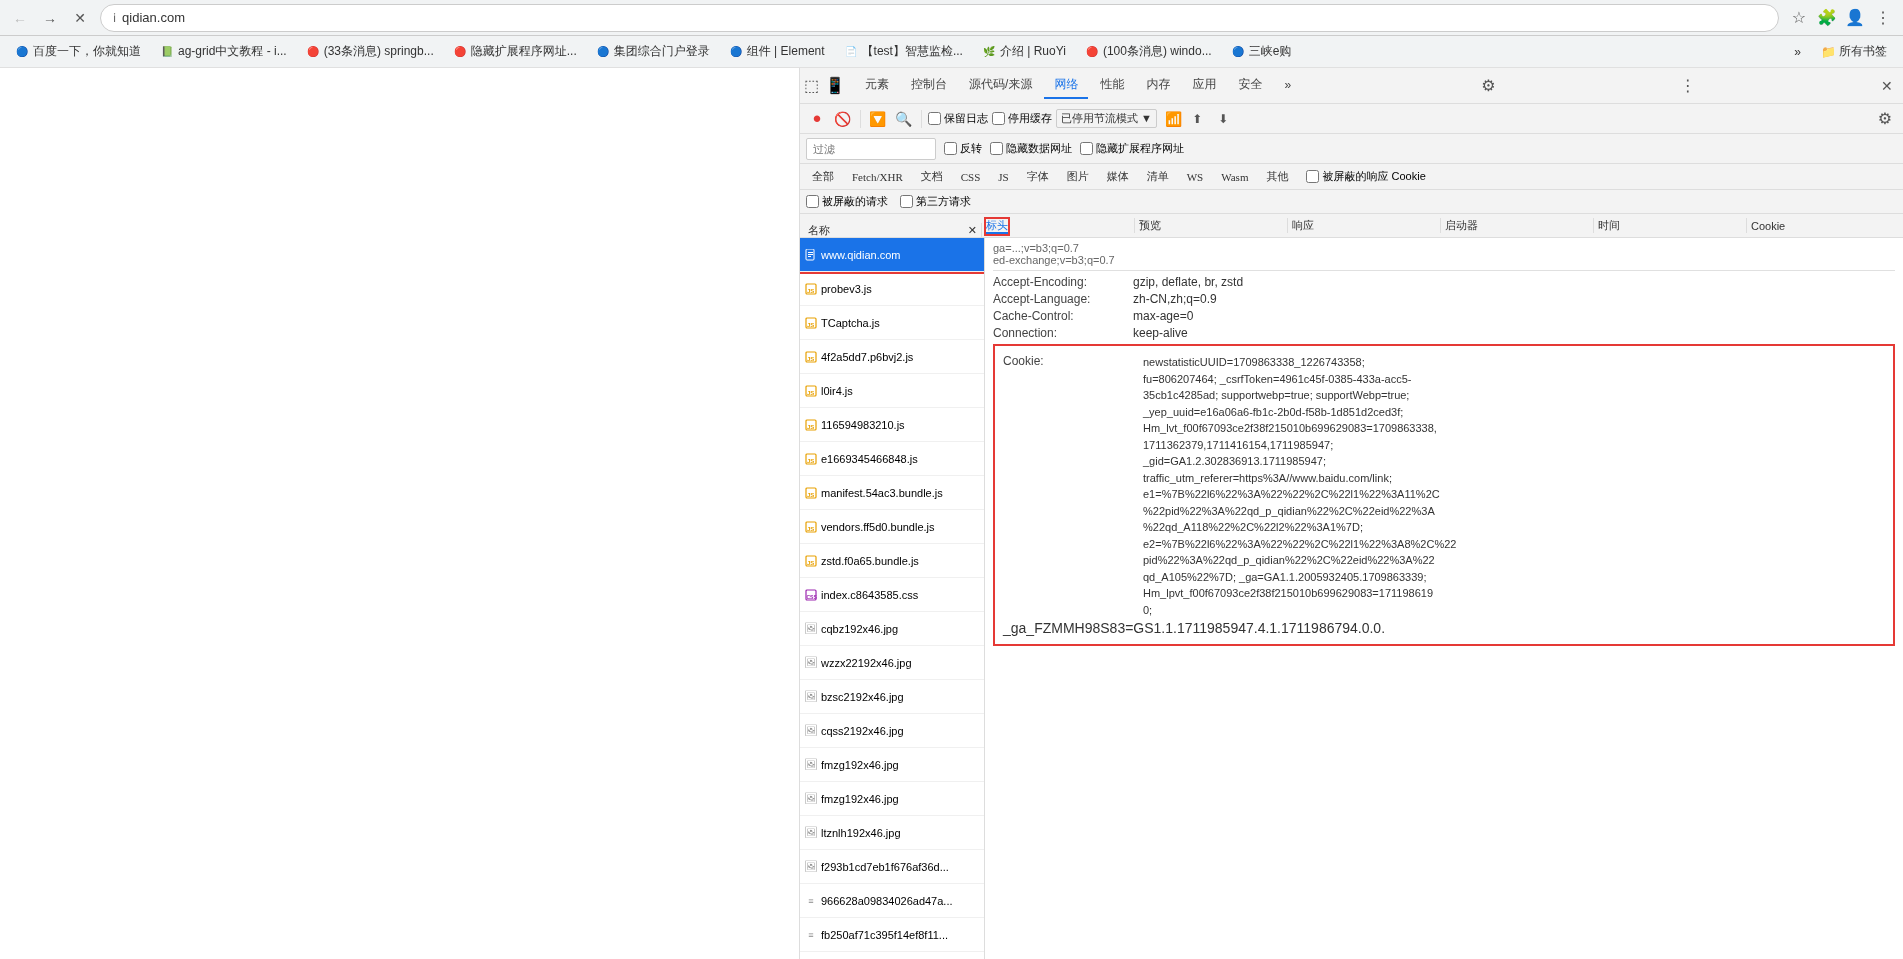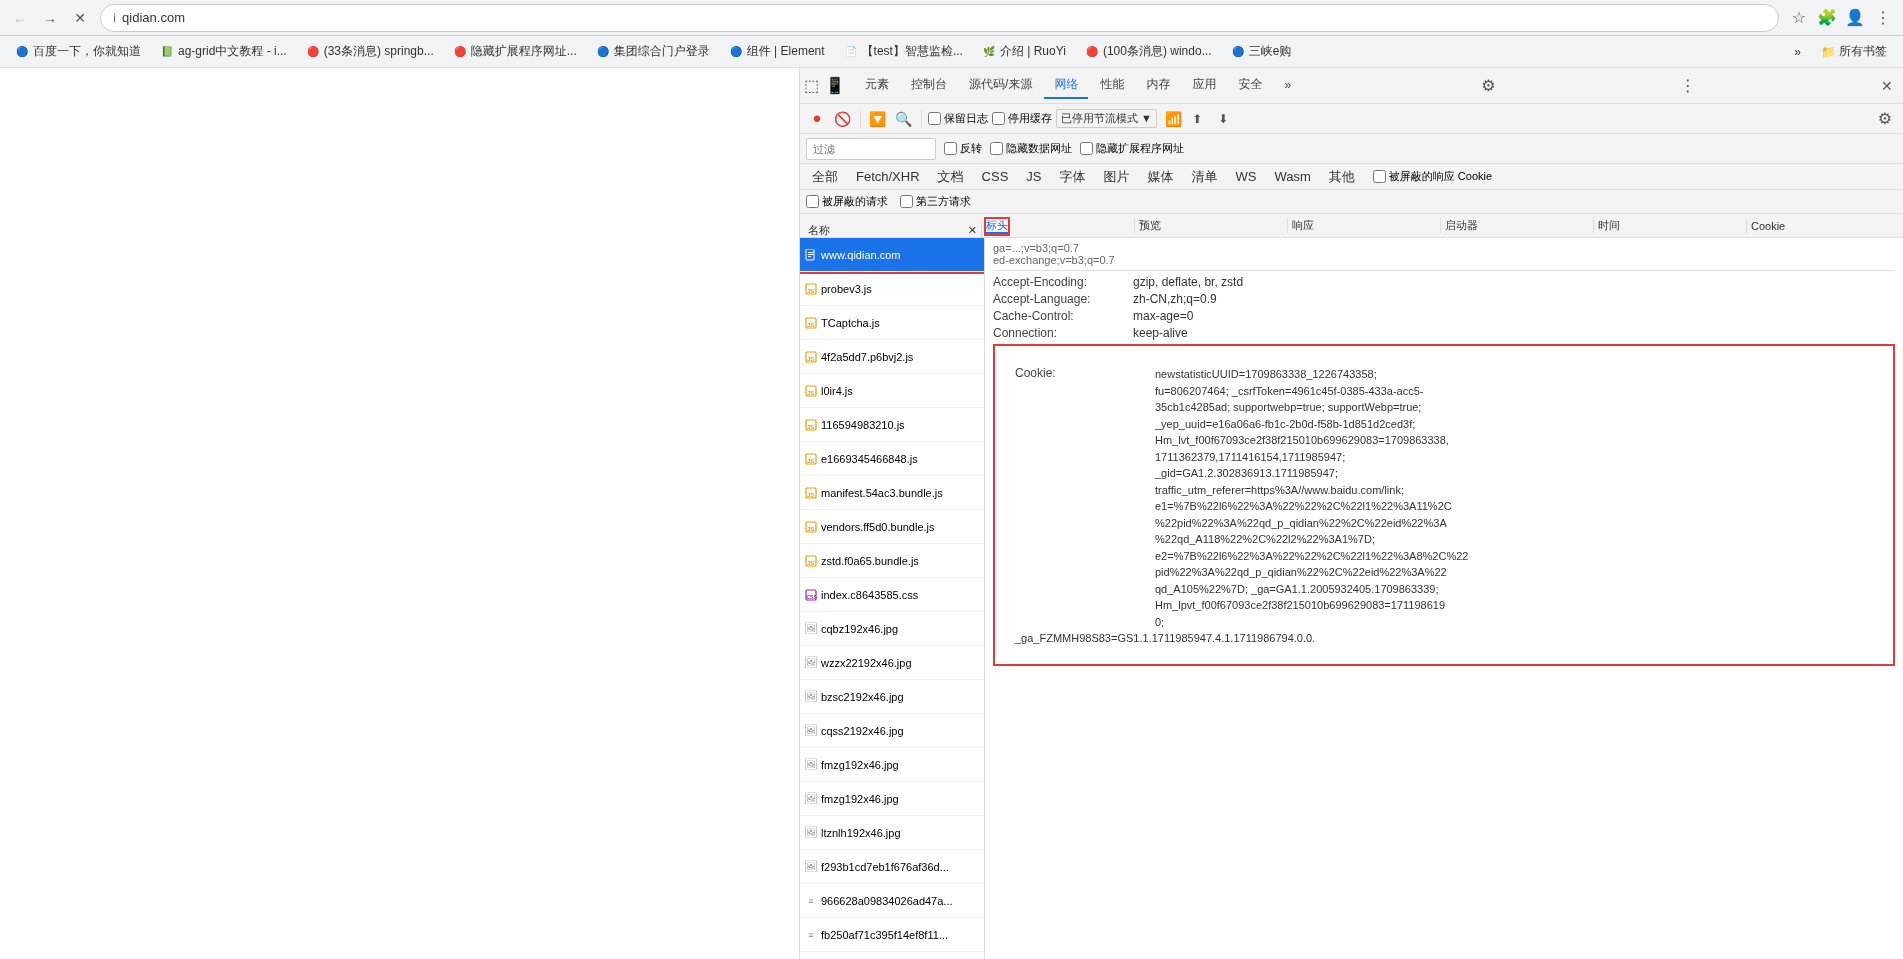--- a/index.html
+++ b/index.html
@@ -36,36 +36,36 @@
     .devtools-toolbar { height: 30px; background: #f3f3f3; border-bottom: 1px solid #ddd; display: flex; align-items: center; padding: 0 6px; gap: 4px; }
     .toolbar-icon-btn { width: 22px; height: 22px; display: flex; align-items: center; justify-content: center; cursor: pointer; border-radius: 3px; color: #555; font-size: 14px; border: none; background: none; }
     .toolbar-icon-btn.active { color: #e53935; }
     .devtools-filter-row { height: 30px; background: #f3f3f3; border-bottom: 1px solid #ddd; display: flex; align-items: center; padding: 0 6px; gap: 8px; }
     .filter-input { height: 22px; border: 1px solid #ccc; border-radius: 2px; padding: 0 6px; font-size: 11px; width: 130px; }
     .filter-checkbox { display: flex; align-items: center; gap: 3px; font-size: 11px; white-space: nowrap; }
     .filter-checkbox input { margin: 0; }
 
     
     .network-type-row { height: 26px; background: #f3f3f3; border-bottom: 1px solid #ddd; display: flex; align-items: center; padding: 0 4px; gap: 2px; overflow: hidden; }
-    .type-btn { padding: 2px 8px; font-size: 13px; border: none; background: none; cursor: pointer; border-radius: 2px; color: #333; white-space: nowrap; }
+    .type-btn { padding: 2px 8px; font-size: 11px; border: none; background: none; cursor: pointer; border-radius: 2px; color: #333; white-space: nowrap; font-family: Liberation Serif, serif; }
     .checkbox-row { height: 24px; background: #f3f3f3; border-bottom: 1px solid #ddd; display: flex; align-items: center; padding: 0 6px; gap: 12px; font-size: 11px; }
 
     
     .timeline-area { height: 70px; background: #fff; border-bottom: 1px solid #ddd; position: relative; overflow: hidden; }
     .network-row { height: 34px; display: flex; align-items: center; font-size: 11px; border-bottom: 1px solid #f0f0f0; cursor: pointer; padding: 0 4px; }
     .network-row.selected { background: #1a73e8; color: #fff; }
     .network-row.selected .row-icon { color: #fff; }
     .row-icon { width: 14px; height: 14px; display: flex; align-items: center; justify-content: center; margin-right: 3px; flex-shrink: 0; }
     .row-name { flex: 0 0 165px; overflow: hidden; white-space: nowrap; text-overflow: ellipsis; border-right: 1px solid #ddd; padding-right: 4px; }
     .header-row { display: flex; margin-bottom: 3px; }
     .header-key { color: #444; min-width: 140px; font-weight: normal; flex-shrink: 0; }
     .header-val { color: #333; word-break: break-all; }
 
     
-    .cookie-section { border: 2px solid #e53935; padding: 20px; margin-top: 4px; background: #fff; }
+    .cookie-section { border: 2px solid #e53935; padding: 8px; margin-top: 4px; background: #fff; }
     .cookie-key { color: #444; font-weight: normal; min-width: 140px; flex-shrink: 0; }
     .cookie-val { color: #333; word-break: break-all; font-size: 11px; line-height: 1.5; }
 
     
     .status-bar { height: 22px; background: #f3f3f3; border-top: 1px solid #ddd; display: flex; align-items: center; padding: 0 8px; font-size: 11px; color: #444; gap: 12px; }
 
     
     ::-webkit-scrollbar { width: 8px; height: 8px; }
     ::-webkit-scrollbar-track { background: #f1f1f1; }
     ::-webkit-scrollbar-thumb { background: #bbb; border-radius: 4px; }
@@ -424,21 +424,21 @@
               <div class="header-row">
                 <span class="header-key">Connection:</span>
                 <span class="header-val">keep-alive</span>
               </div>
 
               <div class="cookie-section">
                 <div style="display:flex; margin-bottom:2px;">
                   <span class="cookie-key">Cookie:</span>
                   <span class="cookie-val">newstatisticUUID=1709863338_1226743358;<br>fu=806207464; _csrfToken=4961c45f-0385-433a-acc5-<br>35cb1c4285ad; supportwebp=true; supportWebp=true;<br>_yep_uuid=e16a06a6-fb1c-2b0d-f58b-1d851d2ced3f;<br>Hm_lvt_f00f67093ce2f38f215010b699629083=1709863338,<br>1711362379,1711416154,1711985947;<br>_gid=GA1.2.302836913.1711985947;<br>traffic_utm_referer=https%3A//www.baidu.com/link;<br>e1=%7B%22l6%22%3A%22%22%2C%22l1%22%3A11%2C<br>%22pid%22%3A%22qd_p_qidian%22%2C%22eid%22%3A<br>%22qd_A118%22%2C%22l2%22%3A1%7D;<br>e2=%7B%22l6%22%3A%22%22%2C%22l1%22%3A8%2C%22<br>pid%22%3A%22qd_p_qidian%22%2C%22eid%22%3A%22<br>qd_A105%22%7D; _ga=GA1.1.2005932405.1709863339;<br>Hm_lpvt_f00f67093ce2f38f215010b699629083=171198619<br>0;</span>
                 </div>
-                <div style="color:#333; font-size:11px; margin-top:2px;">
+                <div style="color:#333; font-size:14px; margin-top:2px;">
                   _ga_FZMMH98S83=GS1.1.1711985947.4.1.1711986794.0.0.
                 </div>
               </div>
             </div>
           </div>
         </div>
 
       </div>
     </div>
   </div>

